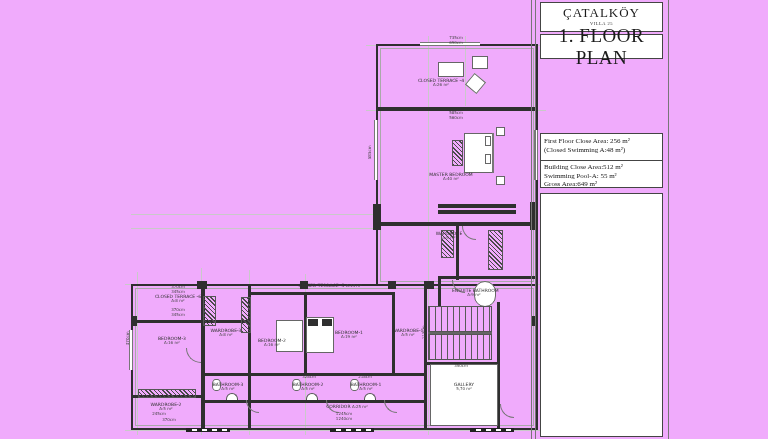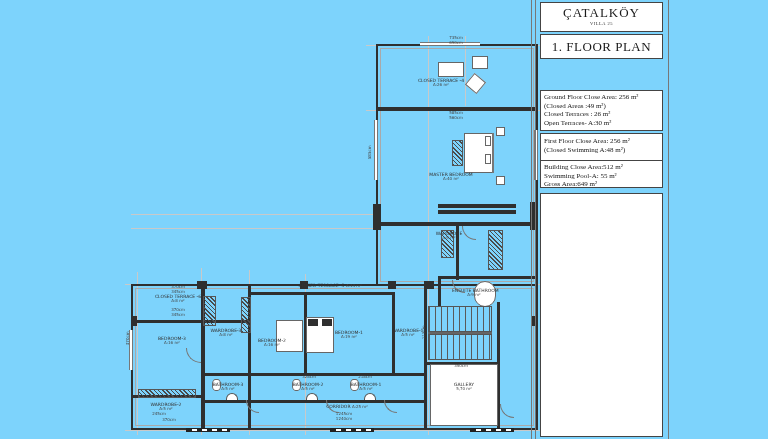--- a/index.html
+++ b/index.html
@@ -1,16 +1,16 @@
 <!DOCTYPE html>
 <html><head>
 <meta charset="utf-8">
 <style>
   html,body{margin:0;padding:0;background:#fff;}
-  .sheet{position:relative;width:768px;height:439px;background:#7dd3fc;overflow:hidden;
+  .sheet{position:relative;width:768px;height:439px;background:#f0abfc;overflow:hidden;
          font-family:"Liberation Serif",serif;text-decoration:underline;}
   
   .wall{position:absolute;background:#2f2f2f;}
   .owall{position:absolute;border:2px solid #2f2f2f;box-sizing:border-box;background:transparent;}
   .owall-open{position:absolute;border:2px solid #2f2f2f;border-bottom:none;box-sizing:border-box;}
   .inln{position:absolute;border:1px solid #a9a9a9;box-sizing:border-box;}
   .thin{position:absolute;border:1px solid #666;box-sizing:border-box;background:#fff;}
   .xline{position:absolute;background:#c9c9c9;}
   .hatch{position:absolute;border:1px solid #555;box-sizing:border-box;
          background:repeating-linear-gradient(45deg,#4a4a4a 0 1px,transparent 1px 3px);}
@@ -27,21 +27,21 @@
   .room-label{position:absolute;font-family:"DejaVu Sans",sans-serif;font-size:4.5px;
               color:#333;text-align:center;line-height:1.2;white-space:nowrap;}
   .room-label .area{font-size:4px;color:#444;}
   .dim{position:absolute;font-family:"DejaVu Sans",sans-serif;font-size:4px;color:#444;
        text-align:center;line-height:1.15;white-space:nowrap;}
   .dim.rot{transform:rotate(-90deg);transform-origin:center;}
   
   .tb-box{position:absolute;border:1px solid #444;box-sizing:border-box;background:#fff;}
   .tb-title{font-size:13px;letter-spacing:1px;text-align:center;color:#1a1a1a;}
   .tb-sub{font-size:4.5px;text-align:center;color:#333;letter-spacing:.5px;}
-  .tb-plan{font-size:13px;text-align:center;color:#1a1a1a;letter-spacing:.5px;}
+  .tb-plan{font-size:19px;text-align:center;color:#1a1a1a;letter-spacing:.5px;}
   .tb-line{font-size:7px;color:#1a1a1a;line-height:1.22;padding-left:3px;}
   .tb-line.small{font-size:5.5px;color:#222;}
   .vpanel{position:absolute;width:1px;background:#777;top:0;height:439px;}
 </style>
 </head>
 <body>
 
 <div class="sheet">
 
   <div class="xline" style="left:137px;top:272px;width:1px;height:163px;"></div>
@@ -249,26 +249,20 @@
   <div class="tb-box" style="left:540px;top:2px;width:123px;height:30px;padding-top:2px;">
     <div class="tb-title">ÇATALKÖY</div>
     <div class="tb-sub">VILLA 25</div>
   </div>
 
   <div class="tb-box" style="left:540px;top:34px;width:123px;height:25px;display:flex;align-items:center;justify-content:center;">
     <div class="tb-plan">1. FLOOR PLAN</div>
   </div>
 
 
-  <div class="tb-box" style="left:540px;top:90px;width:123px;height:41px;padding-top:2px;">
-    <div class="tb-line">Ground Floor Close Area: 256 m²</div>
-    <div class="tb-line">(Closed Areas :49 m²)</div>
-    <div class="tb-line">Closed Terraces : 26 m²</div>
-    <div class="tb-line">Open Terraces- A:30 m²</div>
-  </div>
 
   <div class="tb-box" style="left:540px;top:133px;width:123px;height:36px;padding-top:3px;">
     <div class="tb-line">First Floor Close Area: 256 m²</div>
     <div class="tb-line">(Closed Swimming A:48 m²)</div>
   </div>
 
   <div class="tb-box" style="left:540px;top:160px;width:123px;height:28px;padding-top:2px;">
     <div class="tb-line">Building Close Area:512 m²</div>
     <div class="tb-line">Swimming Pool-A: 55 m²</div>
     <div class="tb-line">Gross Area:649 m²</div>

